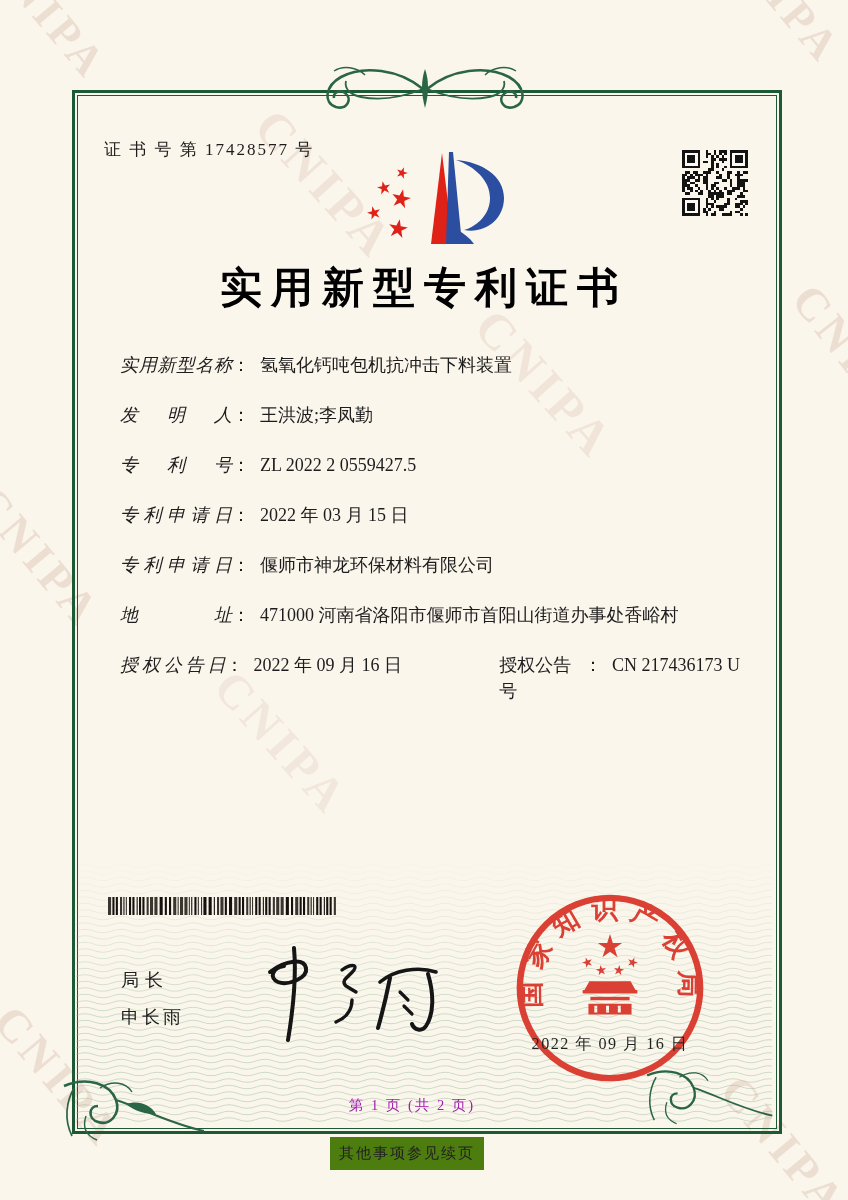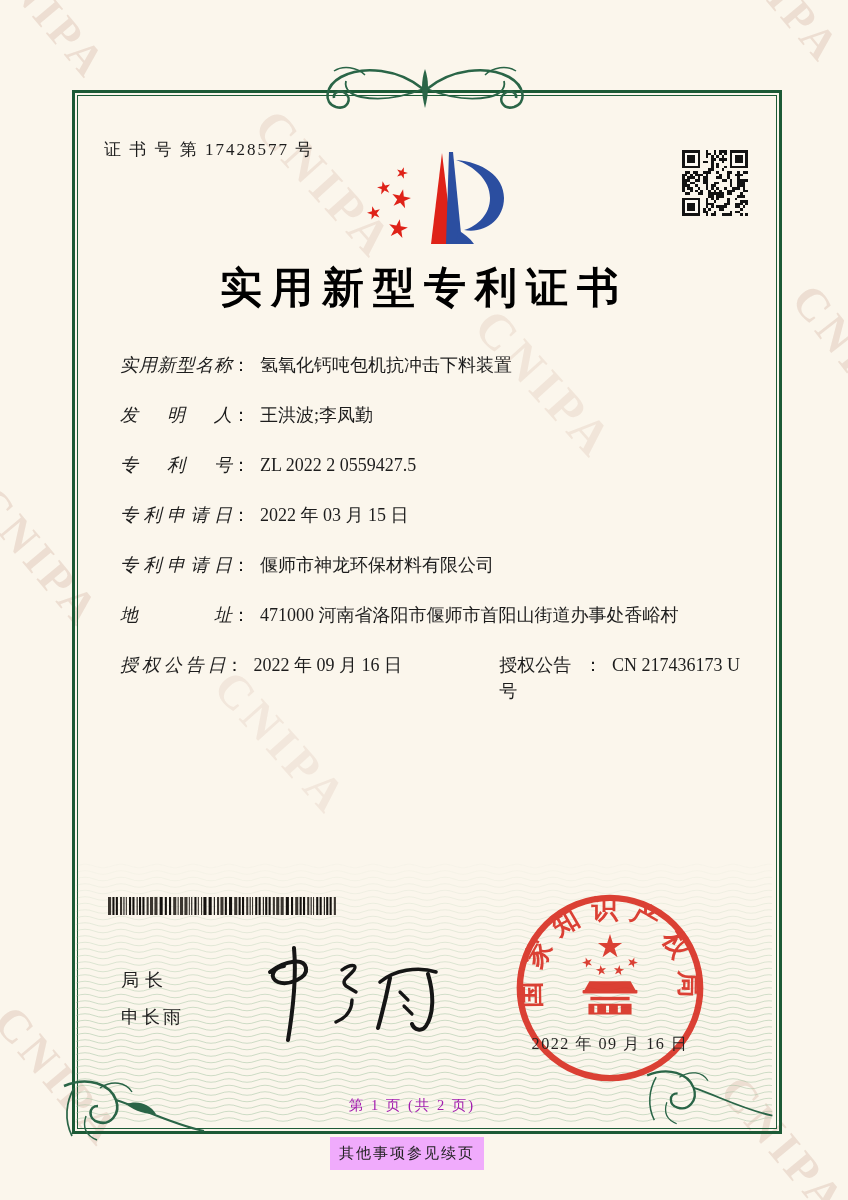--- a/index.html
+++ b/index.html
@@ -28,21 +28,21 @@
   .waves{position:absolute;left:76px;top:856px;width:696px;height:270px;z-index:3;}
   .barcode{position:absolute;left:108px;top:897px;width:230px;height:18px;z-index:5;}
   .signer-title{position:absolute;left:121px;top:968px;font-family:"Liberation Sans",sans-serif;
          font-size:18px;letter-spacing:6px;z-index:5;}
   .signer-name{position:absolute;left:121px;top:1005px;font-family:"Liberation Sans",sans-serif;
          font-size:18px;letter-spacing:3px;z-index:5;}
   .signature{position:absolute;left:242px;top:942px;width:205px;height:108px;z-index:6;}
   .seal{position:absolute;left:512px;top:890px;width:196px;height:196px;z-index:6;opacity:0.93;}
   .pageinfo{position:absolute;left:72px;top:1096px;width:680px;text-align:center;
          font-size:14.5px;letter-spacing:2px;color:#a21caf;z-index:5;}
-  .contbox{position:absolute;left:330px;top:1137px;width:154px;height:33px;background:#f0abfc;
+  .contbox{position:absolute;left:330px;top:1137px;width:154px;height:33px;background:#4d7c0f;
          display:flex;align-items:center;justify-content:center;font-size:15px;
          letter-spacing:2px;color:#222;z-index:5;}
 </style>
 </head>
 <body>
 
 <span class="wm" style="left:-34px;top:-14px;font-size:44px;transform:rotate(50deg);">CNIPA</span>
 <span class="wm" style="left:700px;top:-30px;font-size:44px;transform:rotate(50deg);">CNIPA</span>
 <span class="wm" style="left:235px;top:155px;font-size:50px;transform:rotate(48deg);color:rgba(198,156,134,0.20);">CNIPA</span>
 <span class="wm" style="left:455px;top:355px;font-size:50px;transform:rotate(48deg);color:rgba(198,156,134,0.18);">CNIPA</span>

